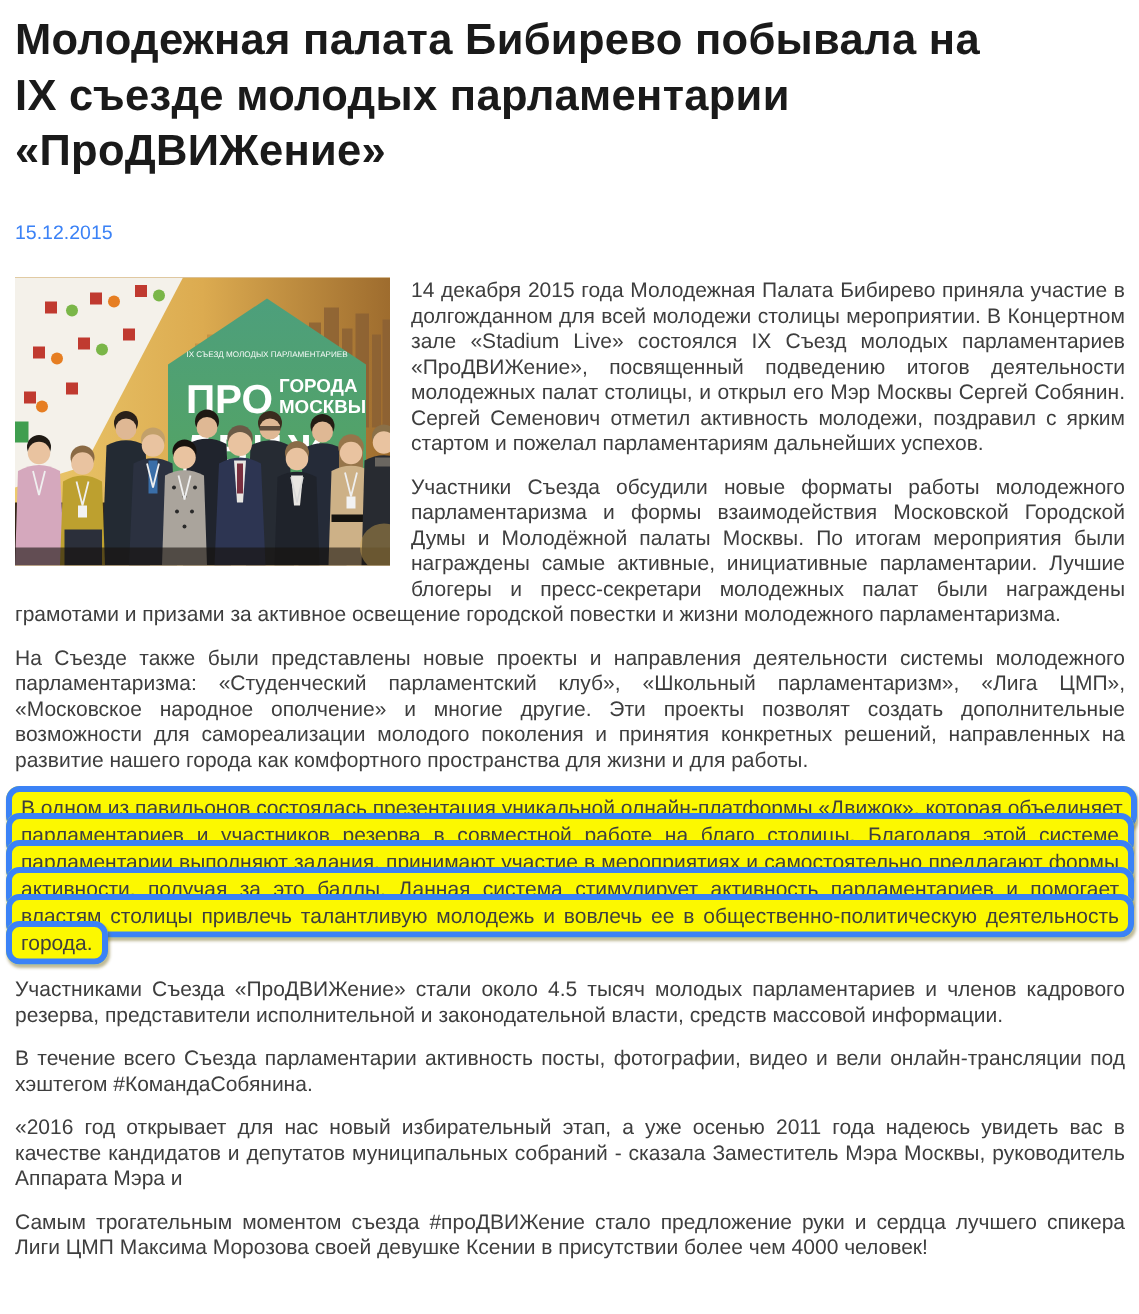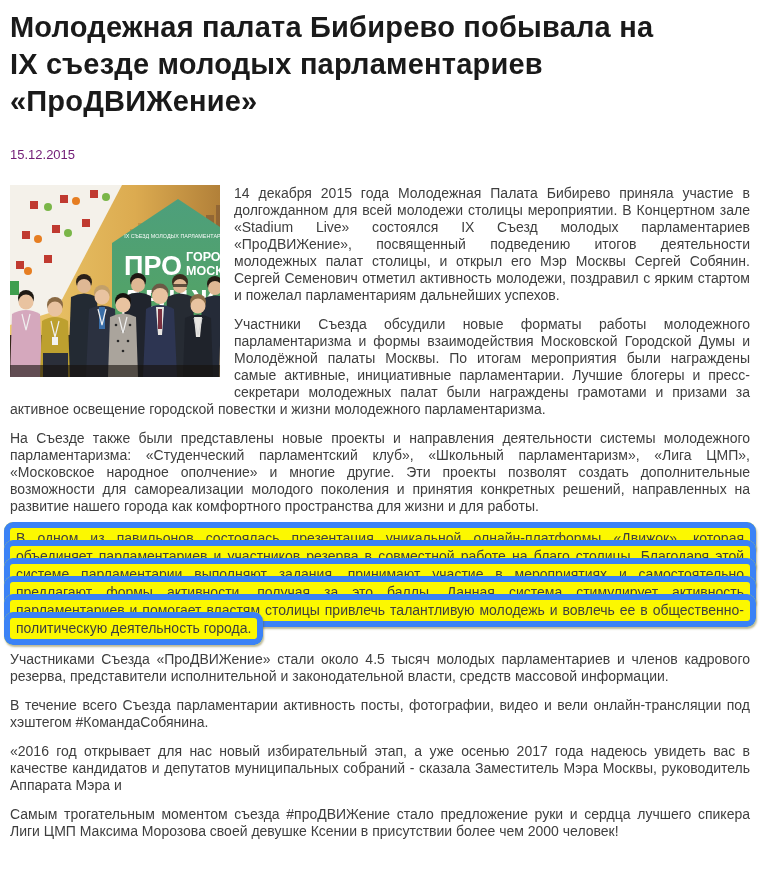--- a/index.html
+++ b/index.html
@@ -14,61 +14,61 @@
   h1.title {
     margin: 9px 0 0 0;
     max-width: 672px;
     font-size: 29px; line-height: 37px; font-weight: 700;
     color: #1a1a1a;
     letter-spacing: 0.2px;
   }
   .date {
     margin-top: 27px;
     font-size: 13px; line-height: 15px;
-    color: #701a75;
+    color: #3b82f6;
   }
   .article {
     margin-top: 23px;
     font-size: 14px; line-height: 17px;
     text-align: justify;
   }
   .article p { margin: 0 0 12px 0; }
 
   .photo-main {
     float: left;
-    width: 210px; height: 192px;
+    width: 250px; height: 192px;
     margin: 0 14px 12px 0;
     overflow: hidden;
     background: #b98a3e;
   }
   .photo-main svg { display: block; }
 
   p.hl { margin: 14px 0 14px 0; line-height: 18px; }
   mark.marker {
     background: #fcf800;
     color: inherit;
     padding: 2px 6px 3px 6px;
     margin: 0 -6px;
-    border: 6px solid #3b82f6;
+    border: 4px solid #3b82f6;
     border-radius: 9px;
     -webkit-box-decoration-break: clone;
     box-decoration-break: clone;
     box-shadow: 1px 2px 2px rgba(110, 100, 20, 0.45);
   }
 
   .clearfix::after { content: ""; display: table; clear: both; }
 
   svg text { font-family: "Liberation Sans", sans-serif; }
 </style>
 </head>
 <body>
 
 <div class="page">
 
-  <h1 class="title">Молодежная палата Бибирево побывала на IX съезде молодых парламентариев «ПроДВИЖение»</h1>
+  <h1 class="title">Молодежная палата Бибирево побывала на IX съезде молодых парламентарии «ПроДВИЖение»</h1>
 
   <div class="date">15.12.2015</div>
 
   <div class="article clearfix">
 
     <div class="photo-main">
       <svg width="250" height="192" viewBox="0 0 250 192" xmlns="http://www.w3.org/2000/svg">
         <defs>
           <linearGradient id="bgGrad" x1="0" y1="0" x2="1" y2="0">
             <stop offset="0" stop-color="#ecca6e"></stop>
@@ -228,17 +228,17 @@
     </div>
 
     <p>14 декабря 2015 года Молодежная Палата Бибирево приняла участие в долгожданном для всей молодежи столицы мероприятии. В Концертном зале «Stadium Live» состоялся IX Съезд молодых парламентариев «ПроДВИЖение», посвященный подведению итогов деятельности молодежных палат столицы, и открыл его Мэр Москвы Сергей Собянин. Сергей Семенович отметил активность молодежи, поздравил с ярким стартом и пожелал парламентариям дальнейших успехов.</p>
     <p>Участники Съезда обсудили новые форматы работы молодежного парламентаризма и формы взаимодействия Московской Городской Думы и Молодёжной палаты Москвы. По итогам мероприятия были награждены самые активные, инициативные парламентарии. Лучшие блогеры и пресс-секретари молодежных палат были награждены грамотами и призами за активное освещение городской повестки и жизни молодежного парламентаризма.</p>
     <p>На Съезде также были представлены новые проекты и направления деятельности системы молодежного парламентаризма: «Студенческий парламентский клуб», «Школьный парламентаризм», «Лига ЦМП», «Московское народное ополчение» и многие другие. Эти проекты позволят создать дополнительные возможности для самореализации молодого поколения и принятия конкретных решений, направленных на развитие нашего города как комфортного пространства для жизни и для работы.</p>
 
     <p class="hl"><mark class="marker">В одном из павильонов состоялась презентация уникальной олнайн-платформы «Движок», которая объединяет парламентариев и участников резерва в совместной работе на благо столицы. Благодаря этой системе парламентарии выполняют задания, принимают участие в мероприятиях и самостоятельно предлагают формы активности, получая за это баллы. Данная система стимулирует активность парламентариев и помогает властям столицы привлечь талантливую молодежь и вовлечь ее в общественно-политическую деятельность города.</mark></p>
 
     <p>Участниками Съезда «ПроДВИЖение» стали около 4.5 тысяч молодых парламентариев и членов кадрового резерва, представители исполнительной и законодательной власти, средств массовой информации.</p>
     <p>В течение всего Съезда парламентарии активность посты, фотографии, видео и вели онлайн-трансляции под хэштегом #КомандаСобянина.</p>
-    <p>«2016 год открывает для нас новый избирательный этап, а уже осенью 2017 года надеюсь увидеть вас в качестве кандидатов и депутатов муниципальных собраний - сказала Заместитель Мэра Москвы, руководитель Аппарата Мэра и</p>
-    <p>Самым трогательным моментом съезда #проДВИЖение стало предложение руки и сердца лучшего спикера Лиги ЦМП Максима Морозова своей девушке Ксении в присутствии более чем 2000 человек!</p>
+    <p>«2016 год открывает для нас новый избирательный этап, а уже осенью 2011 года надеюсь увидеть вас в качестве кандидатов и депутатов муниципальных собраний - сказала Заместитель Мэра Москвы, руководитель Аппарата Мэра и</p>
+    <p>Самым трогательным моментом съезда #проДВИЖение стало предложение руки и сердца лучшего спикера Лиги ЦМП Максима Морозова своей девушке Ксении в присутствии более чем 4000 человек!</p>
 
   </div>
 </div>
 
 </body></html>

